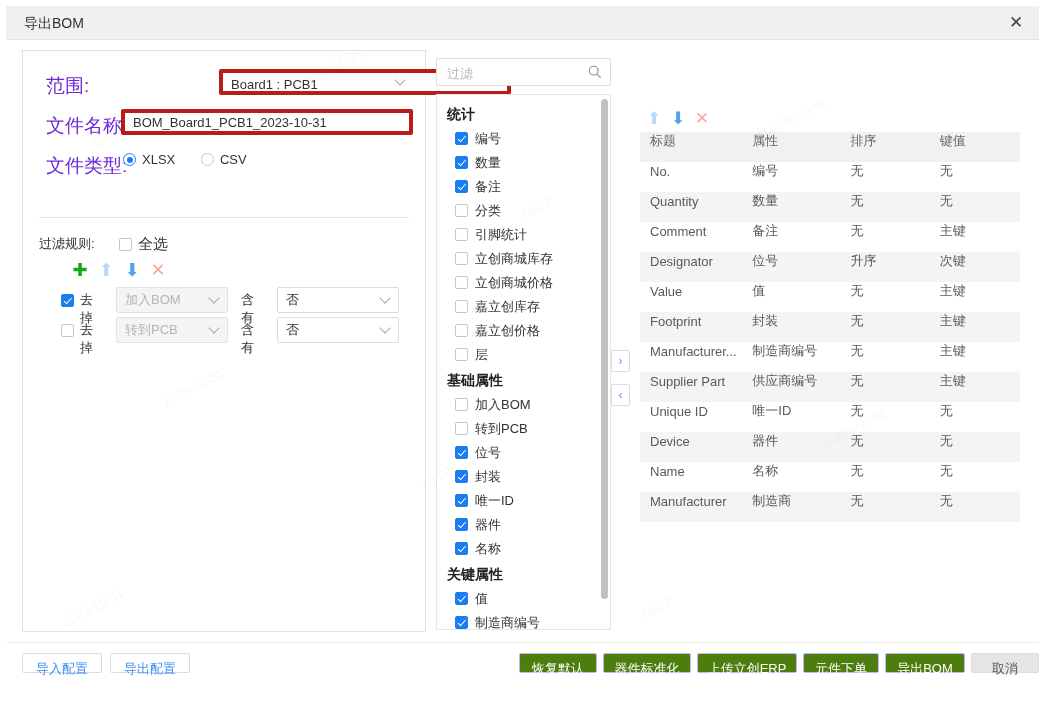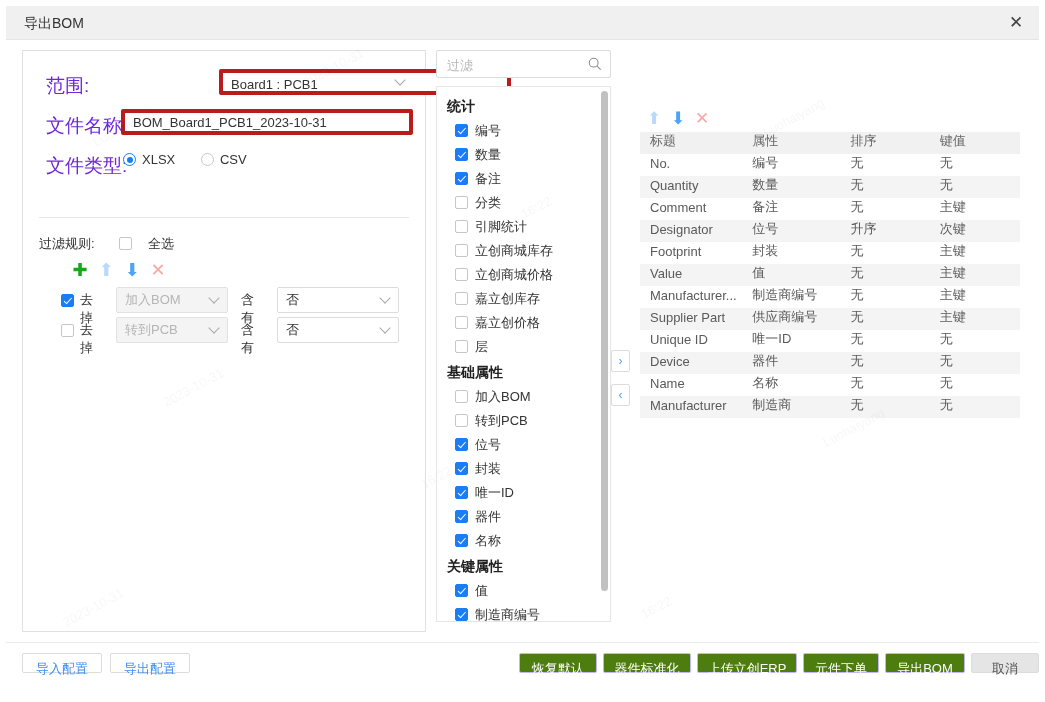--- a/index.html
+++ b/index.html
@@ -181,21 +181,21 @@
     left: 16px; top: 184px;
     font-size: 13px;
     color: #333;
   }
   .selectall-wrap {
     position: absolute;
     left: 96px; top: 184px;
     cursor: pointer;
     user-select: none;
   }
-  .selectall-wrap .lbl { margin-left: 16px; font-size: 13px; }
+  .selectall-wrap .lbl { margin-left: 6px; font-size: 15px; }
 
   .icon-toolbar {
     position: absolute;
     left: 44px; top: 208px;
   }
   .tbicon {
     display: inline-block;
     width: 26px; height: 22px;
     text-align: center;
     line-height: 22px;
@@ -235,21 +235,21 @@
     color: #333;
     font-size: 13px;
     line-height: 24px;
     padding-left: 8px;
     border-radius: 2px;
   }
 
   
   .mid-panel {
     position: absolute;
-    left: 430px; top: 0;
+    left: 430px; top: 8px;
     width: 180px;
     height: 582px;
   }
   .filter-search {
     position: absolute;
     left: 0; top: 10px;
     width: 175px; height: 28px;
     box-sizing: border-box;
     border: 1px solid #dcdcdc;
     border-radius: 2px;
@@ -348,21 +348,21 @@
 
   .tbl {
     position: absolute;
     left: 0; top: 82px;
     width: 380px;
     border-collapse: collapse;
     font-size: 13px;
   }
   .tbl th, .tbl td {
     text-align: left;
-    padding: 0 0 4px 10px;
+    padding: 0 0 12px 10px;
     height: 14px;
     font-weight: normal;
     color: #5a5a5a;
     white-space: nowrap;
     overflow: hidden;
     text-overflow: ellipsis;
   }
   .tbl th { background: #f1f1f1; color: #666; }
   .tbl tbody tr:nth-child(odd) { background: #ffffff; }
   .tbl tbody tr:nth-child(even) { background: #f4f4f4; }
@@ -572,28 +572,28 @@
               <td class="c2">无</td>
               <td class="c3">主键</td>
             </tr>
             <tr>
               <td class="c0">Designator</td>
               <td class="c1">位号</td>
               <td class="c2">升序</td>
               <td class="c3">次键</td>
             </tr>
             <tr>
+              <td class="c0">Value</td>
+              <td class="c1">值</td>
+              <td class="c2">无</td>
+              <td class="c3">主键</td>
+            </tr>
+            <tr>
               <td class="c0">Footprint</td>
               <td class="c1">封装</td>
-              <td class="c2">无</td>
-              <td class="c3">主键</td>
-            </tr>
-            <tr>
-              <td class="c0">Value</td>
-              <td class="c1">值</td>
               <td class="c2">无</td>
               <td class="c3">主键</td>
             </tr>
             <tr>
               <td class="c0">Manufacturer...</td>
               <td class="c1">制造商编号</td>
               <td class="c2">无</td>
               <td class="c3">主键</td>
             </tr>
             <tr>

